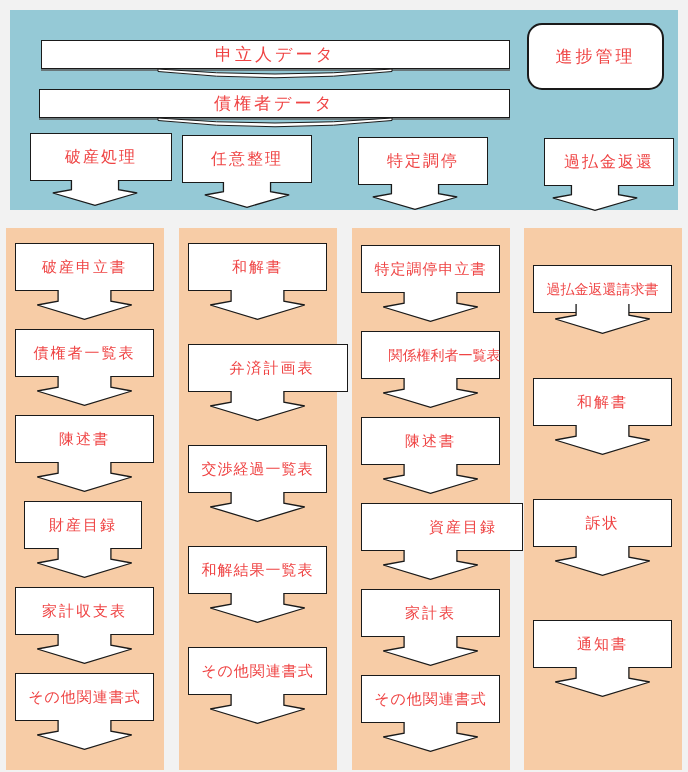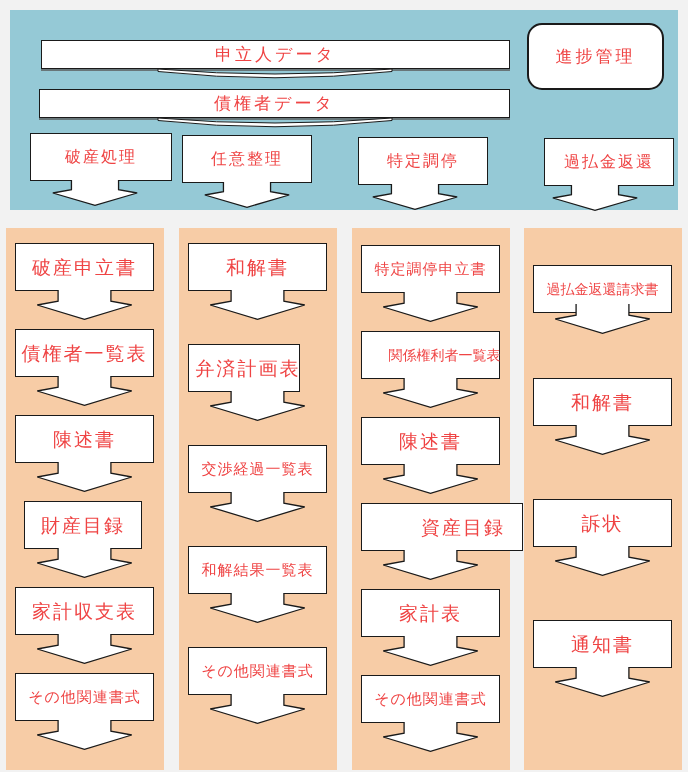--- a/index.html
+++ b/index.html
@@ -35,21 +35,21 @@
   .wide-box{
     font-size:17px;letter-spacing:3px;
     box-shadow:0 2px 0 rgba(90,90,90,.75);
   }
   .rounded-box{
     border-radius:15px;
     border-width:2px;
     font-size:17px;letter-spacing:3px;
   }
   .proc-box{font-size:16px;letter-spacing:2px;}
-  .doc-box{font-size:19px;letter-spacing:2px;}
+  .doc-box{font-size:15px;letter-spacing:2px;}
   .doc-box.tight{font-size:15px;letter-spacing:1px;}
   .doc-box.xtight{font-size:14px;letter-spacing:0;}
   svg.shape{position:absolute;overflow:visible;display:block;}
 </style>
 </head>
 <body style="background: rgb(242, 242, 242);">
 
 <div class="canvas">
 
   <div class="top-panel" style="left:10px;top:10px;width:668px;height:200px;"></div>
@@ -110,21 +110,21 @@
       <path d="M43.09,0 L43.09,11.1 L22.239999999999995,15 L69.5,29.3 L116.76,15 L95.91,11.1 L95.91,0" fill="#ffffff" stroke="#1a1a1a" stroke-width="1.3"></path>
     </svg>
     <div class="box doc-box tight" style="left: 15px; top: 673px; width: 139px; height: 48px;">その他関連書式</div>
     <svg width="139" height="30" viewBox="0 0 139 30" class="shape" style="left: 15px; top: 720px;">
       <path d="M43.09,0 L43.09,11.1 L22.239999999999995,15 L69.5,29.3 L116.76,15 L95.91,11.1 L95.91,0" fill="#ffffff" stroke="#1a1a1a" stroke-width="1.3"></path>
     </svg>
     <div class="box doc-box" style="left: 188px; top: 243px; width: 139px; height: 48px;">和解書</div>
     <svg width="139" height="30" viewBox="0 0 139 30" class="shape" style="left: 188px; top: 290px;">
       <path d="M43.09,0 L43.09,11.1 L22.239999999999995,15 L69.5,29.3 L116.76,15 L95.91,11.1 L95.91,0" fill="#ffffff" stroke="#1a1a1a" stroke-width="1.3"></path>
     </svg>
-    <div class="box doc-box" style="left: 188px; top: 344px; width: 112px; height: 48px; padding-left: 8px;">弁済計画表</div>
+    <div class="box doc-box" style="left: 188px; top: 344px; width: 160px; height: 48px; padding-left: 8px;">弁済計画表</div>
     <svg width="139" height="30" viewBox="0 0 139 30" class="shape" style="left: 188px; top: 391px;">
       <path d="M43.09,0 L43.09,11.1 L22.239999999999995,15 L69.5,29.3 L116.76,15 L95.91,11.1 L95.91,0" fill="#ffffff" stroke="#1a1a1a" stroke-width="1.3"></path>
     </svg>
     <div class="box doc-box tight" style="left: 188px; top: 445px; width: 139px; height: 48px;">交渉経過一覧表</div>
     <svg width="139" height="30" viewBox="0 0 139 30" class="shape" style="left: 188px; top: 492px;">
       <path d="M43.09,0 L43.09,11.1 L22.239999999999995,15 L69.5,29.3 L116.76,15 L95.91,11.1 L95.91,0" fill="#ffffff" stroke="#1a1a1a" stroke-width="1.3"></path>
     </svg>
     <div class="box doc-box tight" style="left: 188px; top: 546px; width: 139px; height: 48px;">和解結果一覧表</div>
     <svg width="139" height="30" viewBox="0 0 139 30" class="shape" style="left: 188px; top: 593px;">
       <path d="M43.09,0 L43.09,11.1 L22.239999999999995,15 L69.5,29.3 L116.76,15 L95.91,11.1 L95.91,0" fill="#ffffff" stroke="#1a1a1a" stroke-width="1.3"></path>

